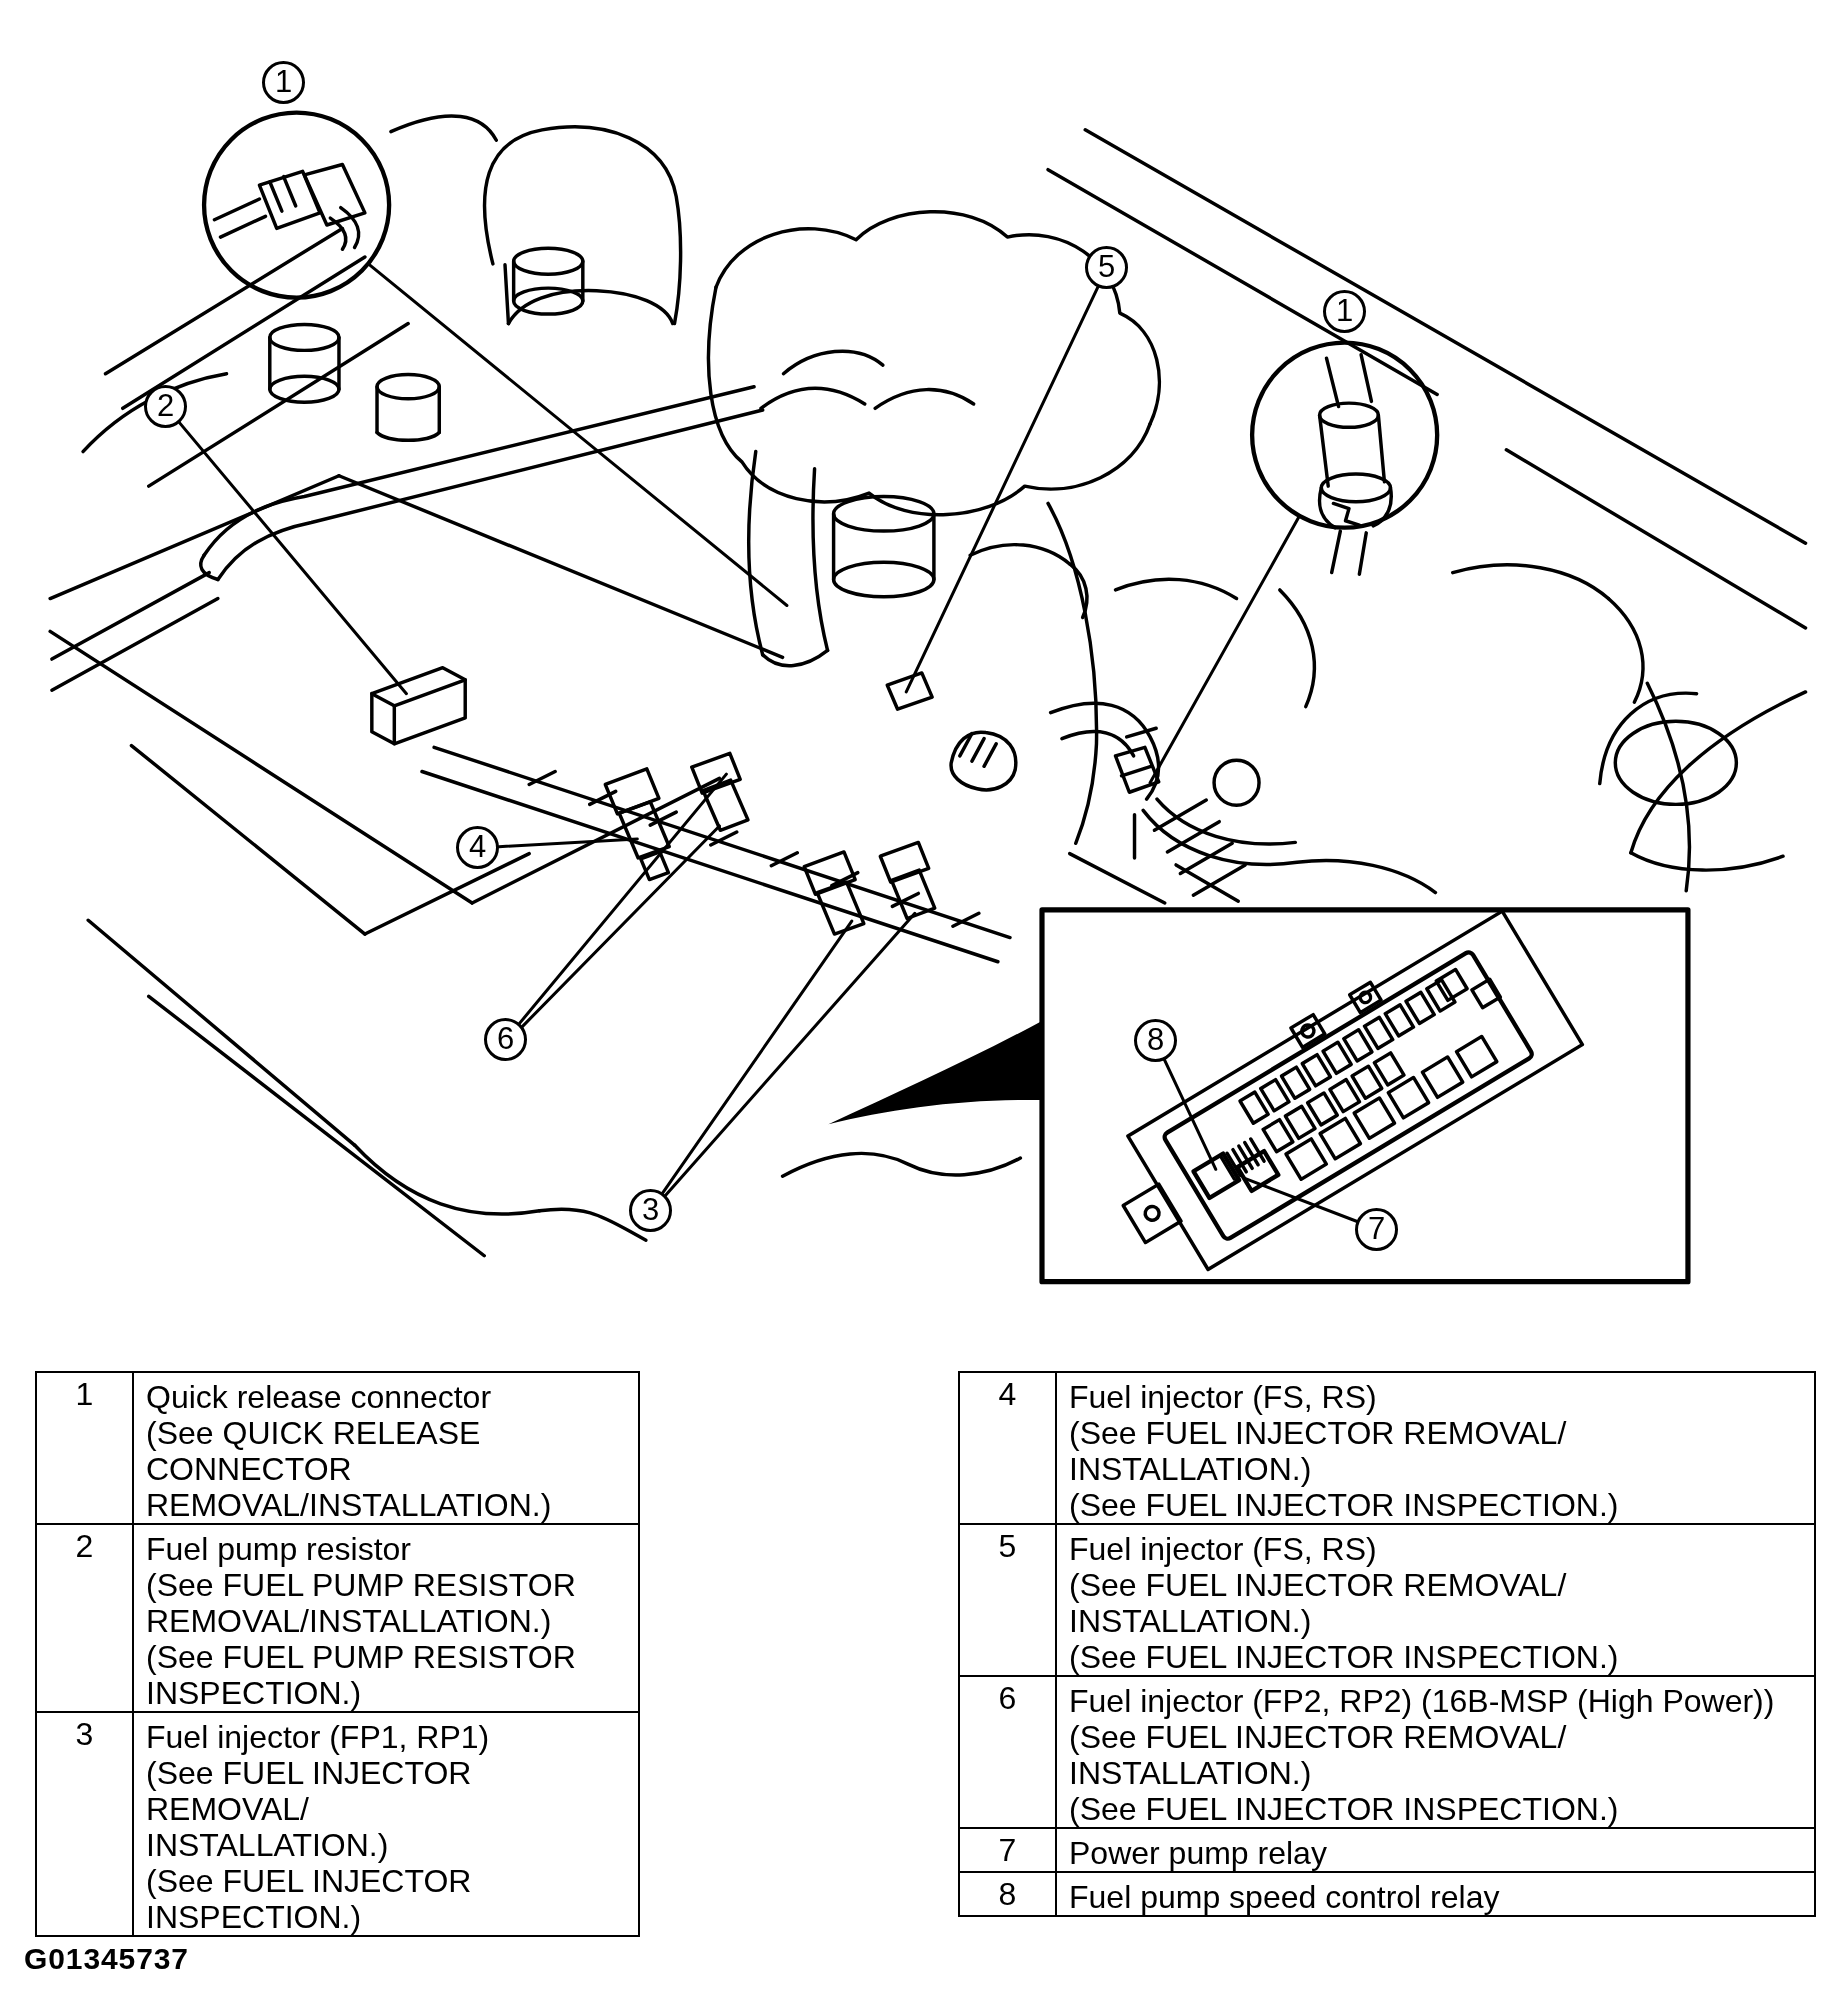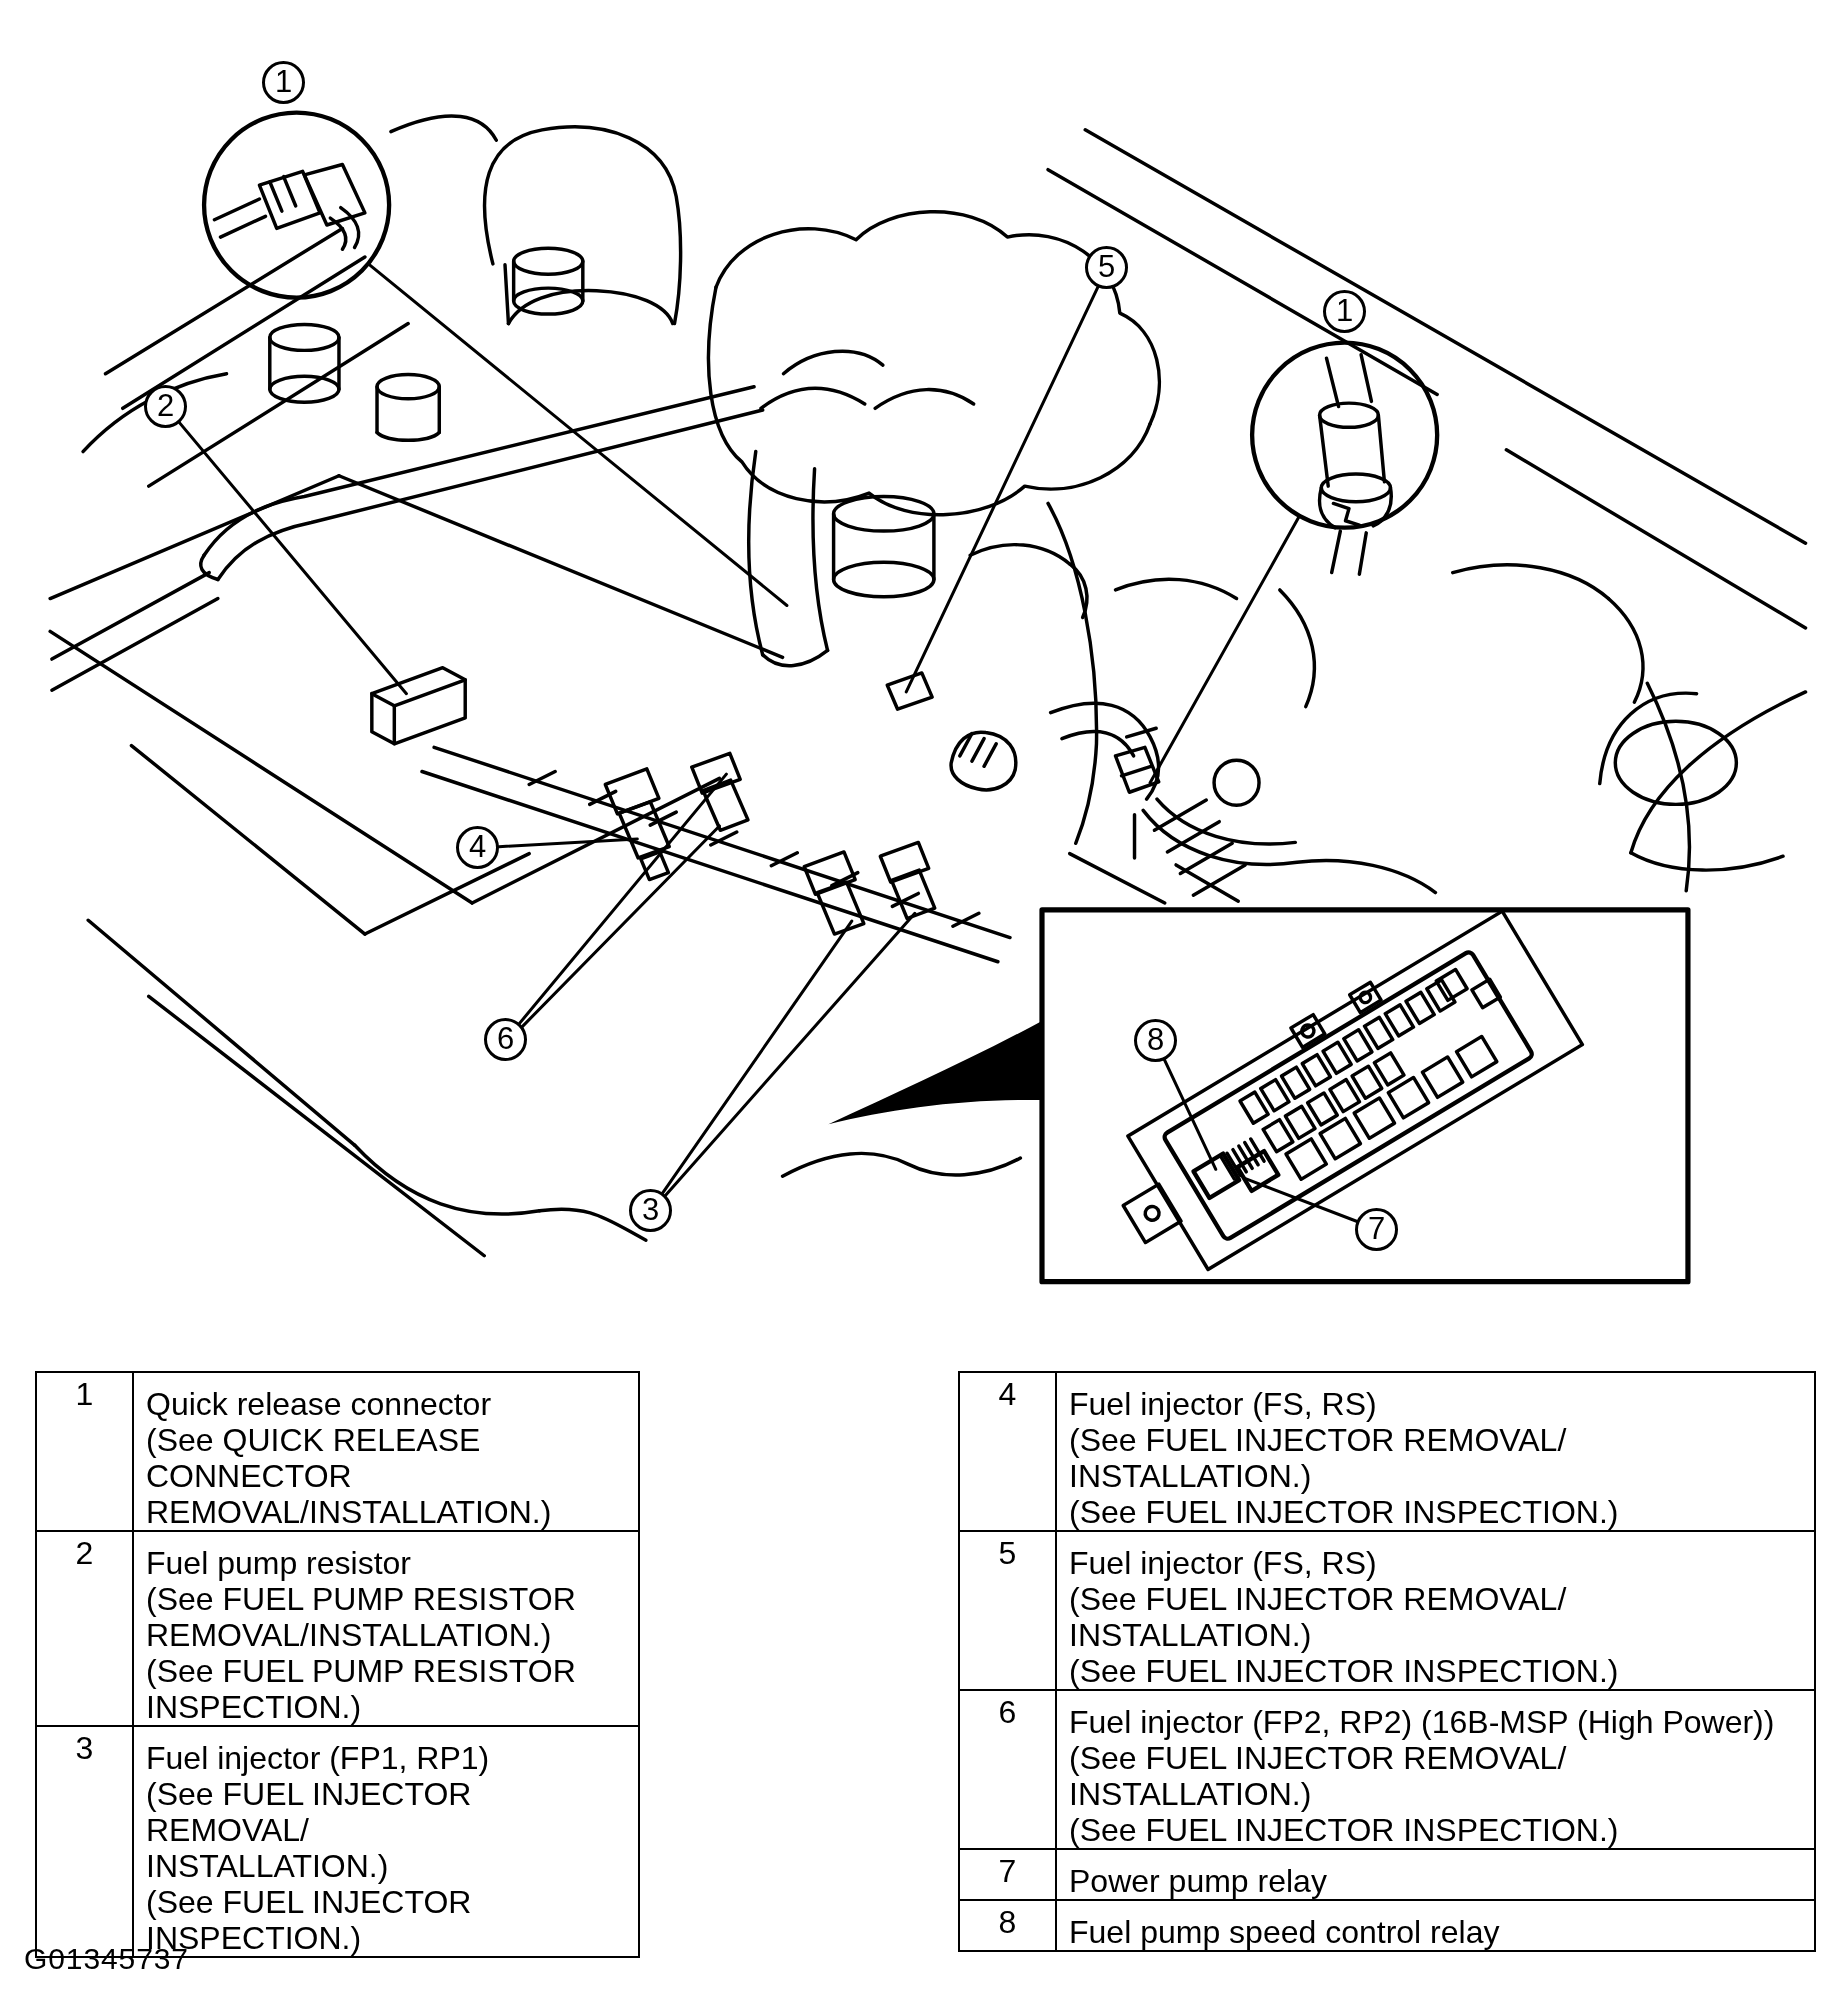--- a/index.html
+++ b/index.html
@@ -10,25 +10,25 @@
   .art{position:absolute;left:0;top:0;width:1841px;height:2016px;}
   .badge{
     position:absolute;width:43px;height:43px;box-sizing:border-box;
     border:3.5px solid #000;border-radius:50%;background:#fff;
     font:normal 31px/36px "Liberation Sans",sans-serif;text-align:center;z-index:3;
   }
   .legend{
     position:absolute;border-collapse:collapse;table-layout:fixed;background:#fff;
     font-size:32px;line-height:36px;z-index:2;
   }
-  .legend td{border:2.6px solid #000;vertical-align:top;padding:13px 7px 0 12px;}
+  .legend td{border:2.6px solid #000;vertical-align:top;padding:6px 7px 0 12px;}
   .legend td.num{text-align:center;padding:2.6px 0 0 0;}
   .legend td.desc{white-space:pre-line;}
   .figure-id{
-    position:absolute;left:24px;top:1942px;font-size:30px;font-weight:normal;
+    position:absolute;left:24px;top:1942px;font-size:30px;font-weight:bold;
     letter-spacing:0.9px;z-index:2;
   }
 </style>
 </head>
 <body>
 
 <div class="canvas">
 
   <svg class="art" viewBox="0 0 2129 2331">
     <g fill="none" stroke="#000" stroke-width="4" stroke-linecap="round" stroke-linejoin="round">

